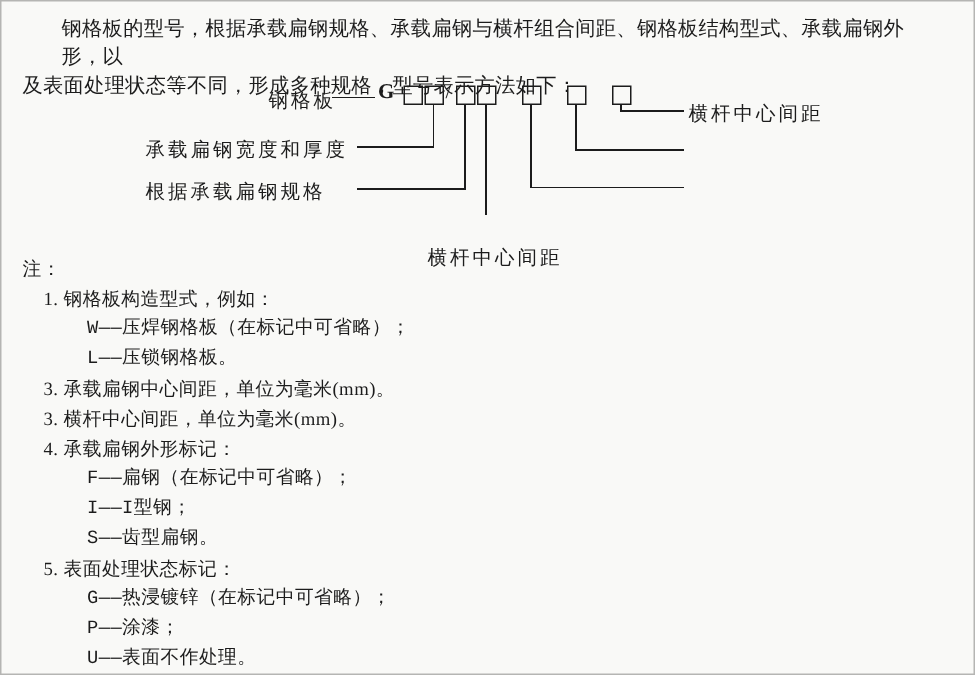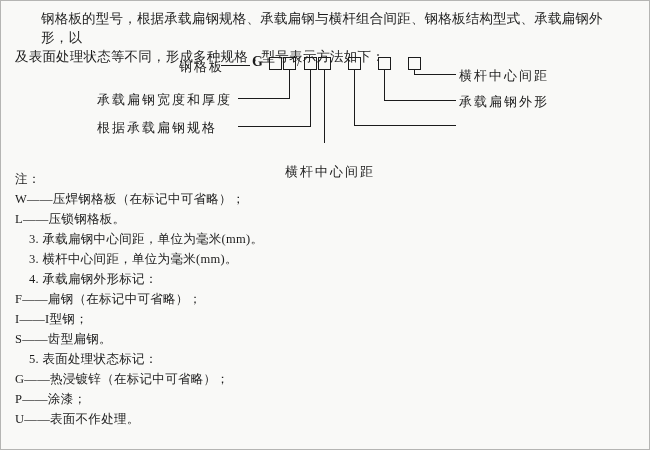--- a/index.html
+++ b/index.html
@@ -18,21 +18,21 @@
   .diagram{position:absolute;left:0;top:0;width:650px;height:170px;}
   .model-prefix{position:absolute;left:251px;top:53px;font-size:14px;font-weight:bold;}
   .mbox{position:absolute;top:56px;width:11px;height:11px;border:1px solid #1c1c1c;background:transparent;}
   .slash{position:absolute;top:53px;font-size:14px;}
   .dlabel{position:absolute;font-size:13px;letter-spacing:2px;white-space:nowrap;}
   .dlabel.right-align{text-align:left;}
   svg.connectors{position:absolute;left:0;top:0;pointer-events:none;}
   .notes{position:absolute;left:14px;top:168px;font-size:12.5px;line-height:20px;letter-spacing:.3px;}
   .note-heading{margin-left:0;}
   .note-line.lvl1{margin-left:14px;}
-  .note-line.lvl2{}
+  .note-line.lvl2{margin-left:43px;font-family:Liberation Mono, monospace;}
 </style>
 </head>
 <body>
 
 <div class="page">
 
   <div class="intro">
     <div class="l1">钢格板的型号，根据承载扁钢规格、承载扁钢与横杆组合间距、钢格板结构型式、承载扁钢外形，以</div>
     <div class="l2">及表面处理状态等不同，形成多种规格，型号表示方法如下：</div>
   </div>
@@ -67,25 +67,25 @@
     <span class="mbox" style="left:317px"></span>
     <span class="mbox" style="left:347px"></span>
     <span class="mbox" style="left:377px"></span>
     <span class="mbox" style="left:407px"></span>
 
     <div class="dlabel right-align" style="left:178px;top:57px;width:40px">钢格板</div>
     <div class="dlabel right-align" style="left:96px;top:90px;width:138px">承载扁钢宽度和厚度</div>
     <div class="dlabel right-align" style="left:96px;top:118px;width:138px">根据承载扁钢规格</div>
     <div class="dlabel" style="left:278px;top:162px;width:96px;text-align:right">横杆中心间距</div>
     <div class="dlabel" style="left:458px;top:66px">横杆中心间距</div>
-    <div class="dlabel" style="left:458px;top:92px">承载扁钢外形</div>
   </div>
 
   <div class="notes">
     <div class="note-heading">注：</div>
+    <div class="note-line lvl1">1. 钢格板构造型式，例如：</div>
     <div class="note-line lvl2">W——压焊钢格板（在标记中可省略）；</div>
     <div class="note-line lvl2">L——压锁钢格板。</div>
     <div class="note-line lvl1">3. 承载扁钢中心间距，单位为毫米(mm)。</div>
     <div class="note-line lvl1">3. 横杆中心间距，单位为毫米(mm)。</div>
     <div class="note-line lvl1">4. 承载扁钢外形标记：</div>
     <div class="note-line lvl2">F——扁钢（在标记中可省略）；</div>
     <div class="note-line lvl2">I——I型钢；</div>
     <div class="note-line lvl2">S——齿型扁钢。</div>
     <div class="note-line lvl1">5. 表面处理状态标记：</div>
     <div class="note-line lvl2">G——热浸镀锌（在标记中可省略）；</div>

